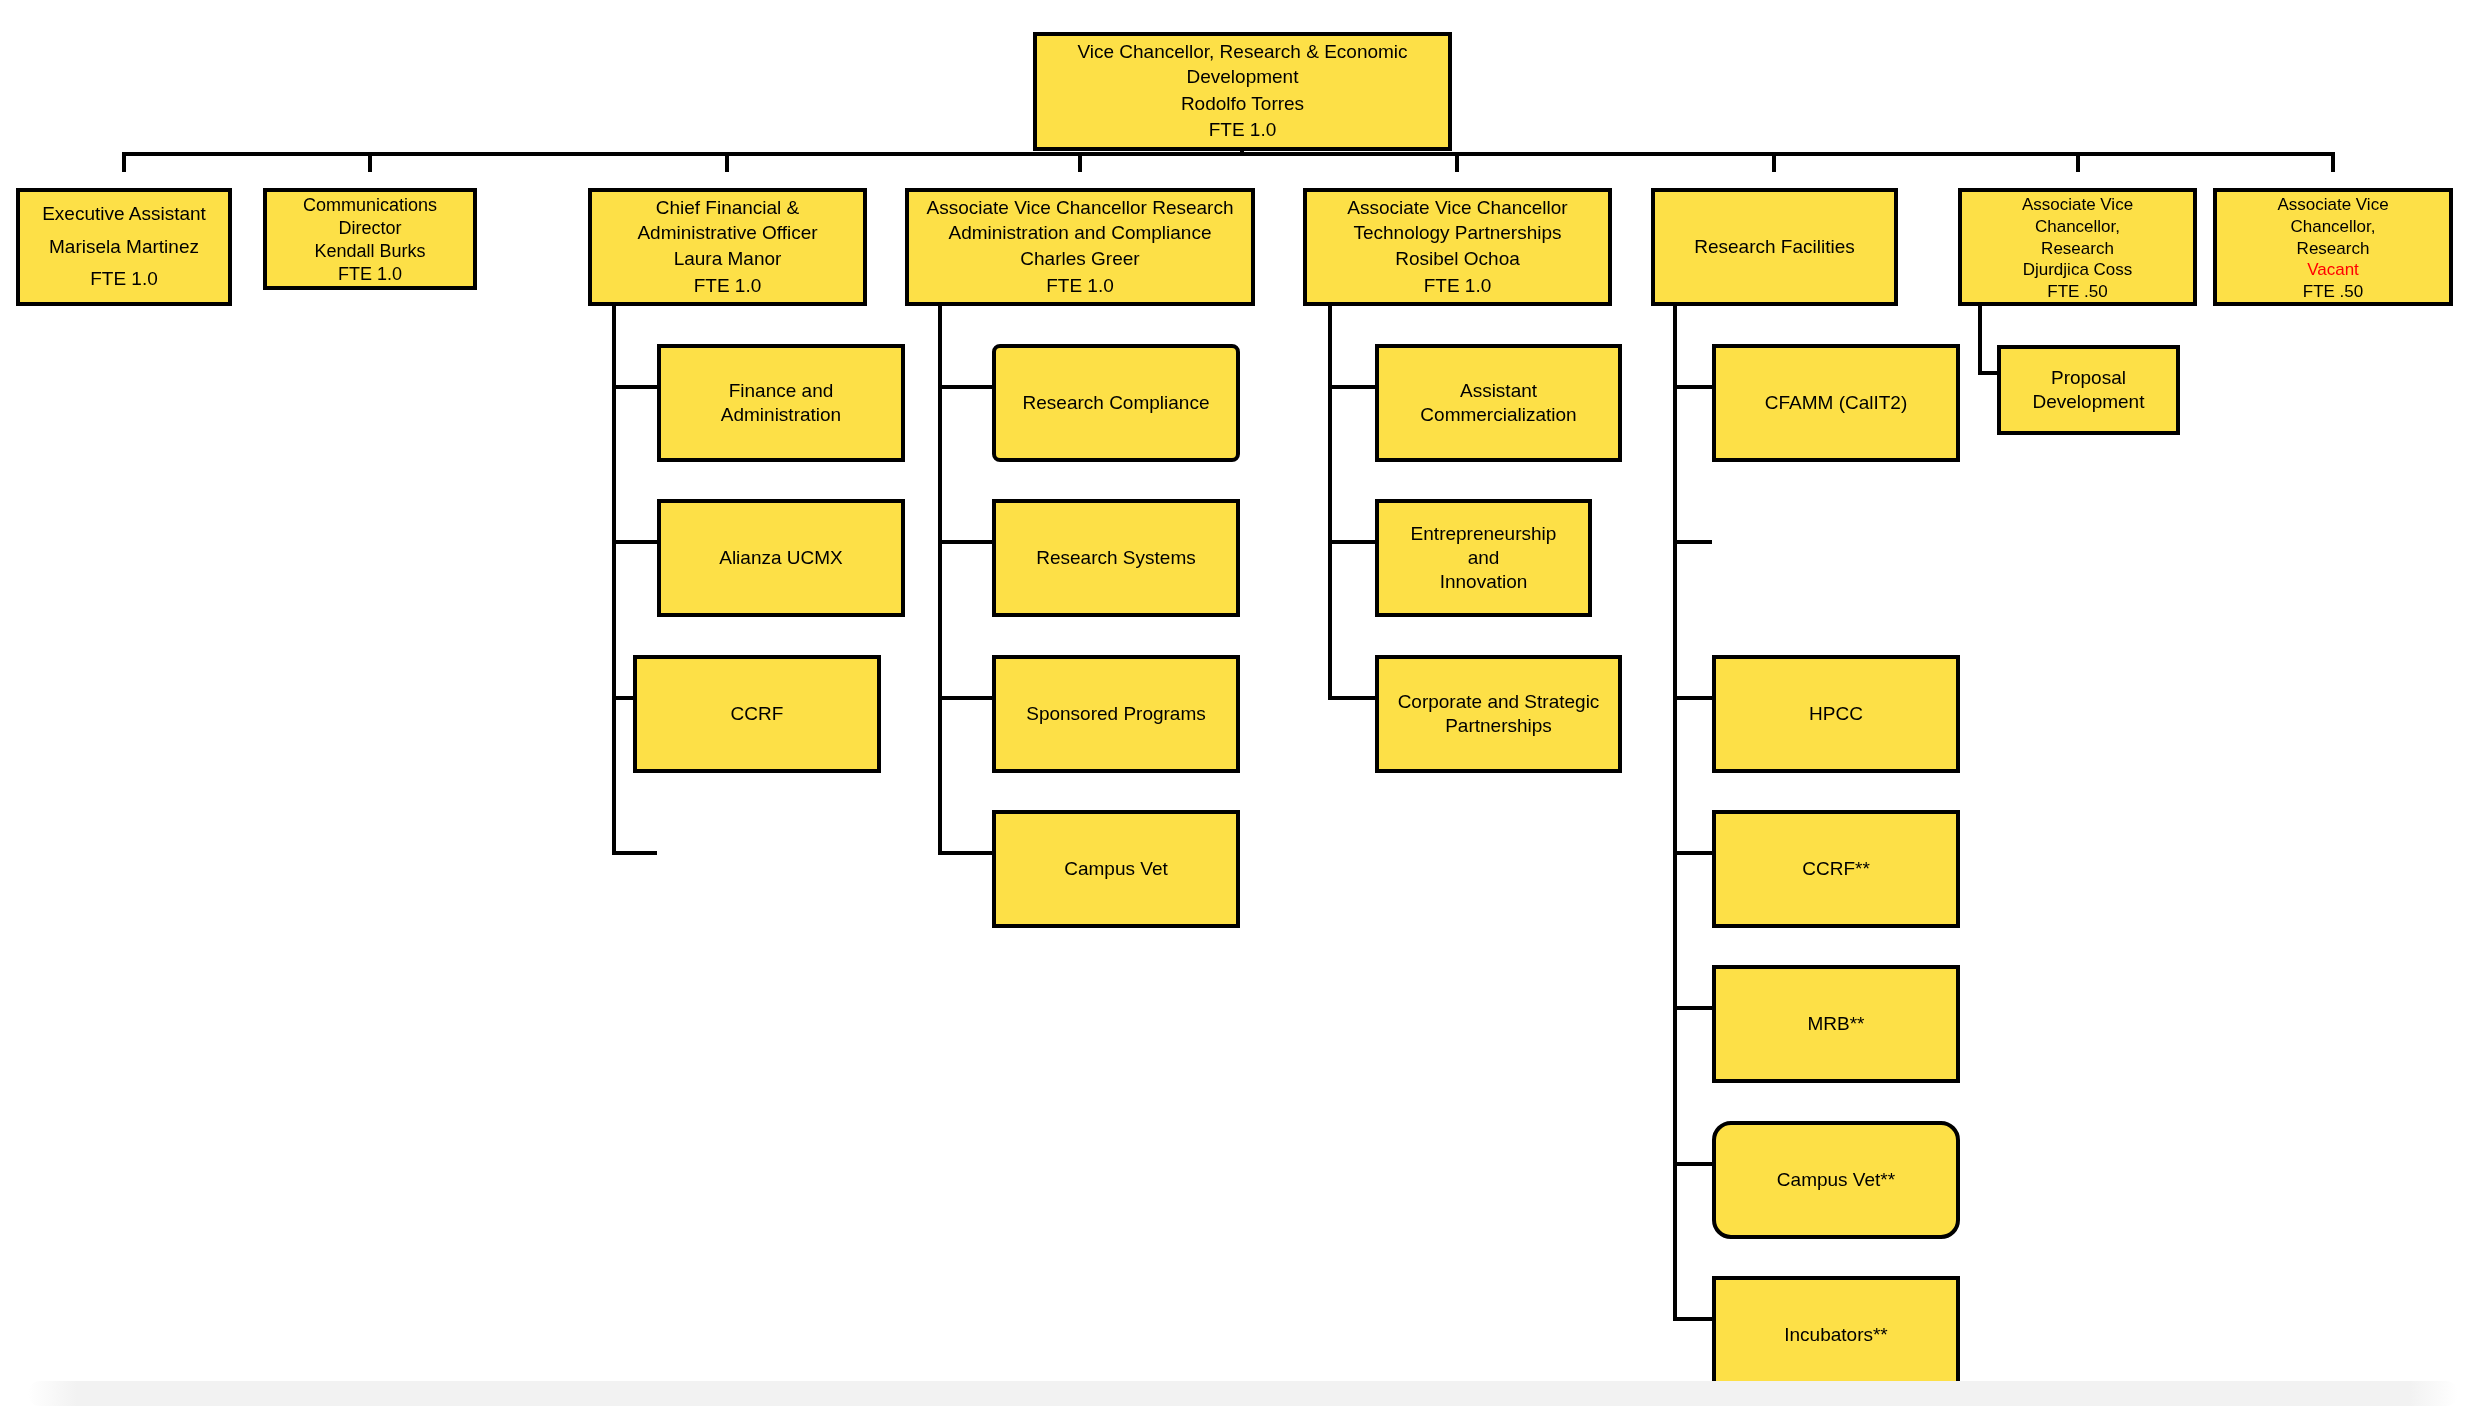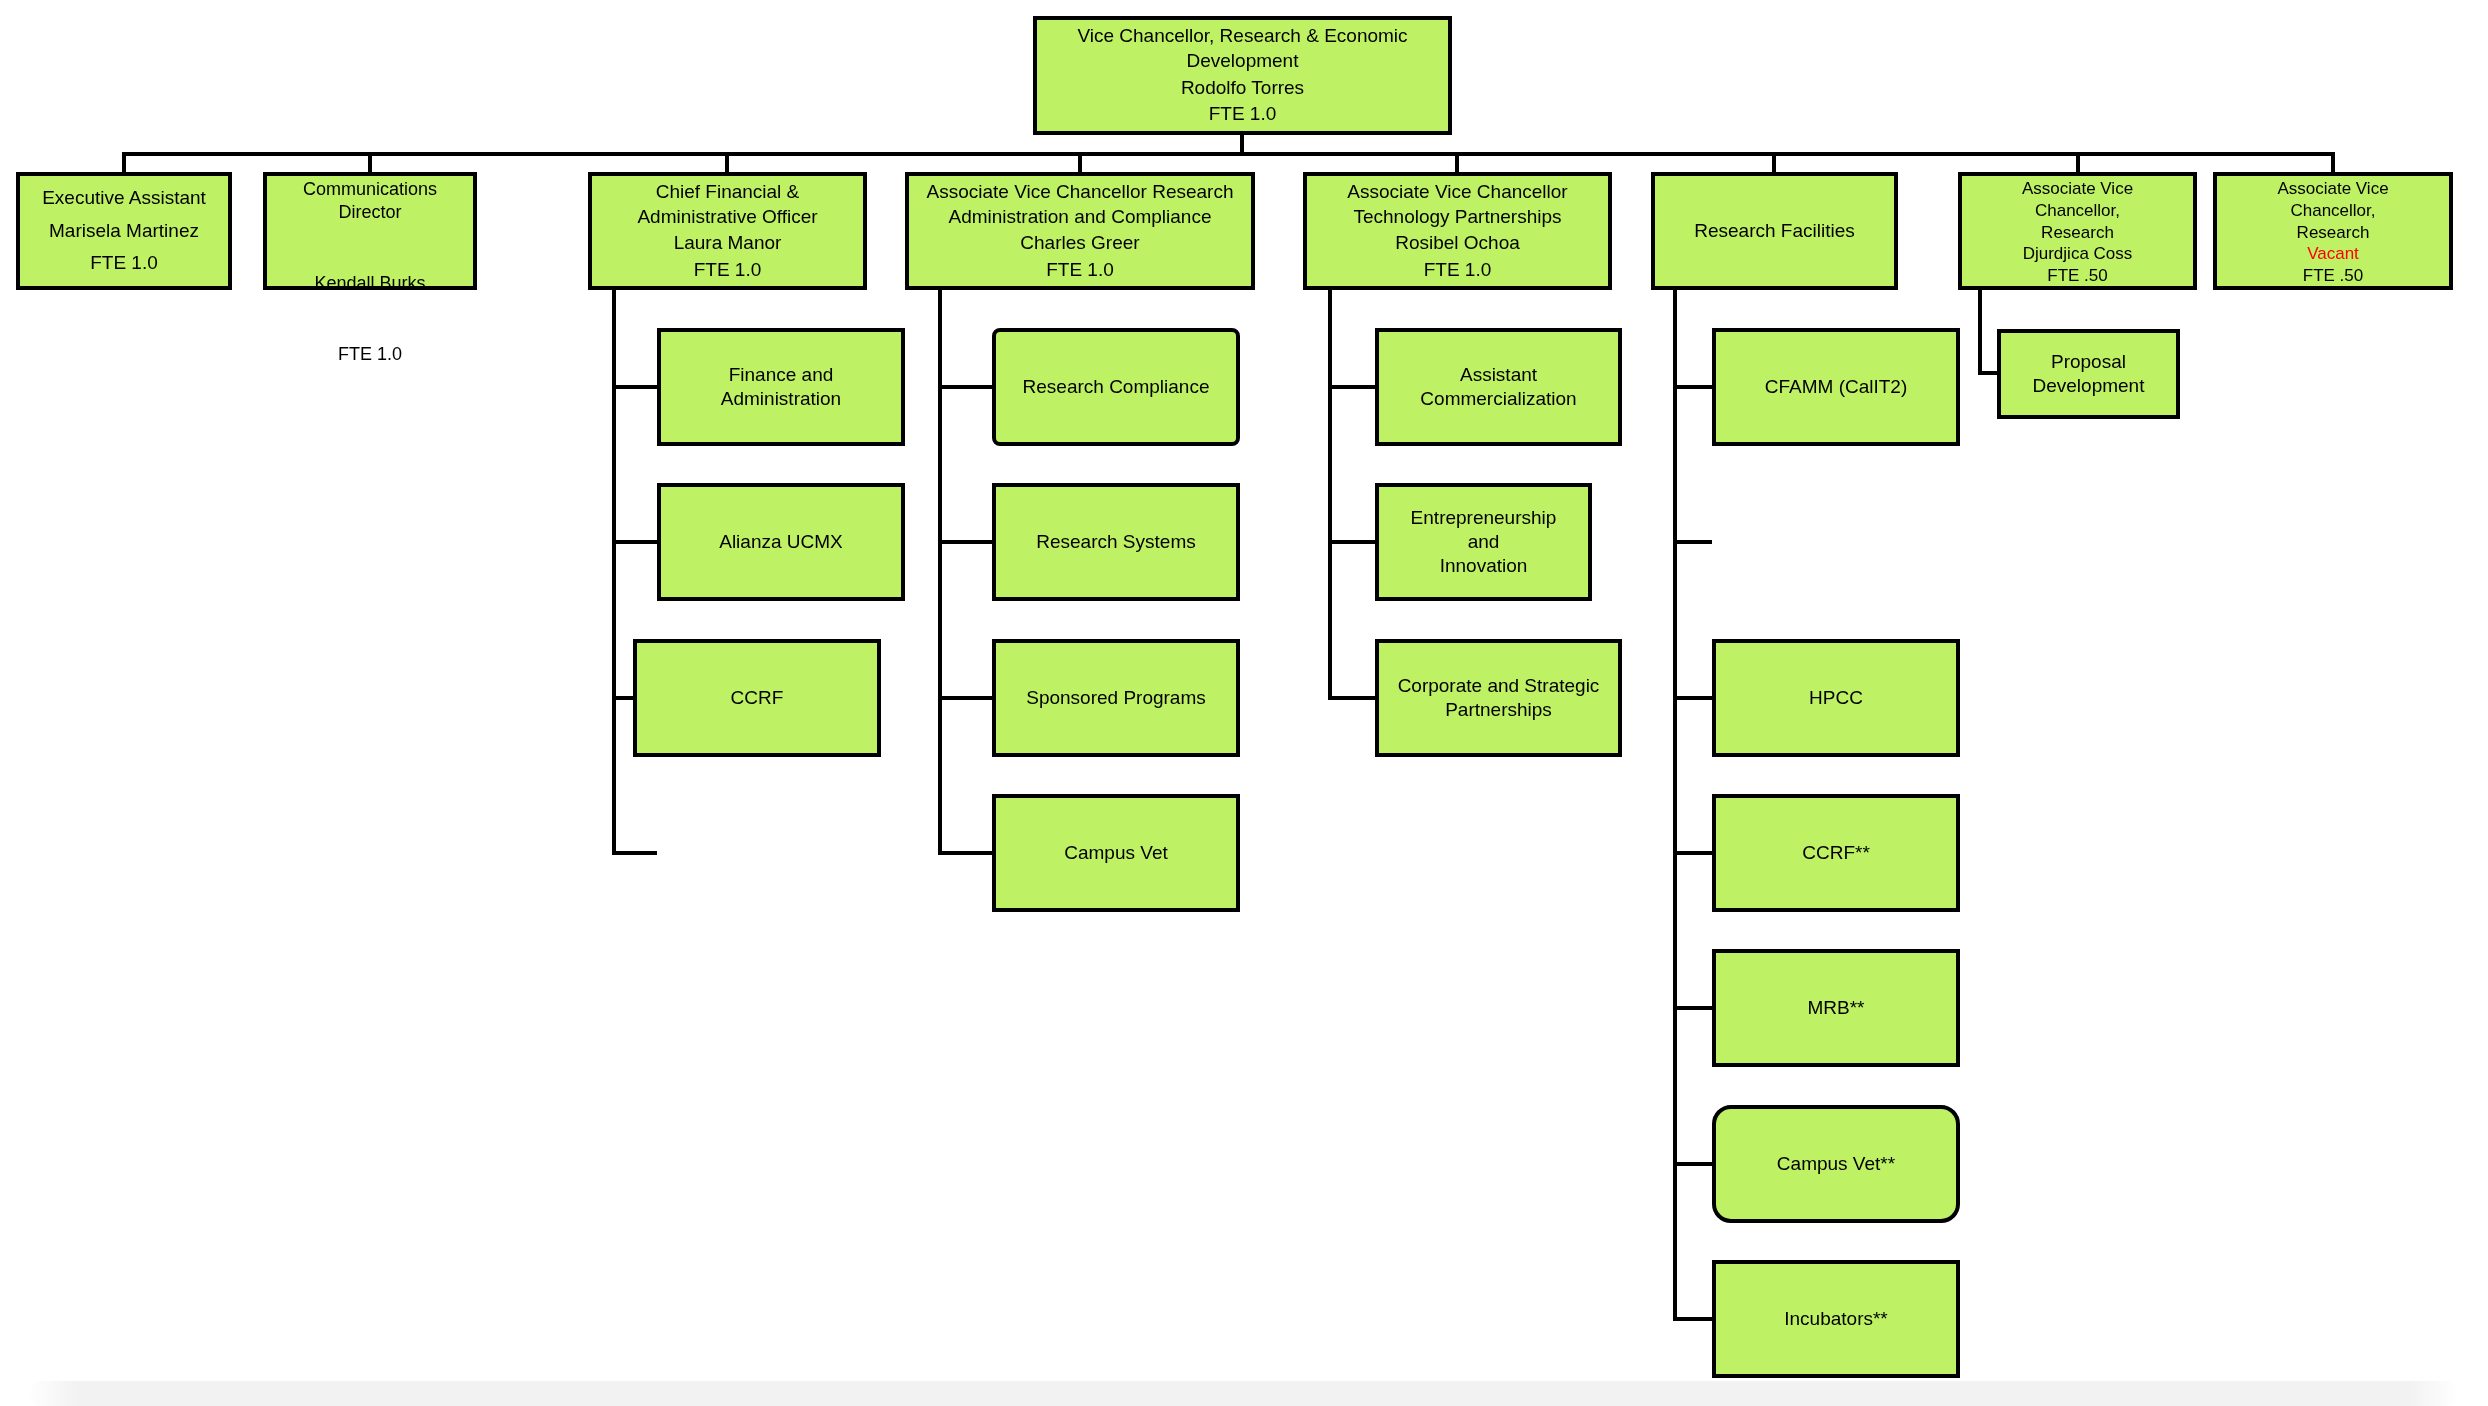--- a/index.html
+++ b/index.html
@@ -14,29 +14,30 @@
     width:2488px;height:1406px;
     background:var(--bg);
     font-family:"Liberation Sans", sans-serif;
     color:#000;
     overflow:hidden;
   }
   .box{
     position:absolute;
     box-sizing:border-box;
     border:4px solid var(--line);
-    background:#bef264;
+    background:#fde047;
     display:flex;
     flex-direction:column;
     align-items:center;
     justify-content:space-evenly;
     text-align:center;
     font-size:19px;
     line-height:1.28;
     padding:2px 17px;
+    margin-top:16px;
   }
   .box .t,.box .n,.box .f,.box .l{white-space:pre-line;}
   .leaf{justify-content:center;}
   .fs18{font-size:18px;}
   .fs17{font-size:17px;}
   .vacant{color:var(--vacant);}
   .ln{position:absolute;background:var(--line);}
   .scrollbar{
     position:absolute;
     border-radius:12px;
@@ -96,21 +97,21 @@
     <div class="n">Rodolfo Torres</div>
     <div class="f">FTE 1.0</div>
   </div>
 
   <div class="box" style="left:16px;top:172px;width:216px;height:118px;">
     <div class="t">Executive Assistant</div>
     <div class="n">Marisela Martinez</div>
     <div class="f">FTE 1.0</div>
   </div>
 
-  <div class="box fs18" style="left:263px;top:172px;width:214px;height:118px;gap:48px;">
+  <div class="box fs18" style="left:263px;top:172px;width:214px;height:102px;">
     <div class="t">Communications Director</div>
     <div class="n">Kendall Burks</div>
     <div class="f">FTE 1.0</div>
   </div>
 
   <div class="box" style="left:588px;top:172px;width:279px;height:118px;">
     <div class="t">Chief Financial &amp;
 Administrative Officer</div>
     <div class="n">Laura Manor</div>
     <div class="f">FTE 1.0</div>

